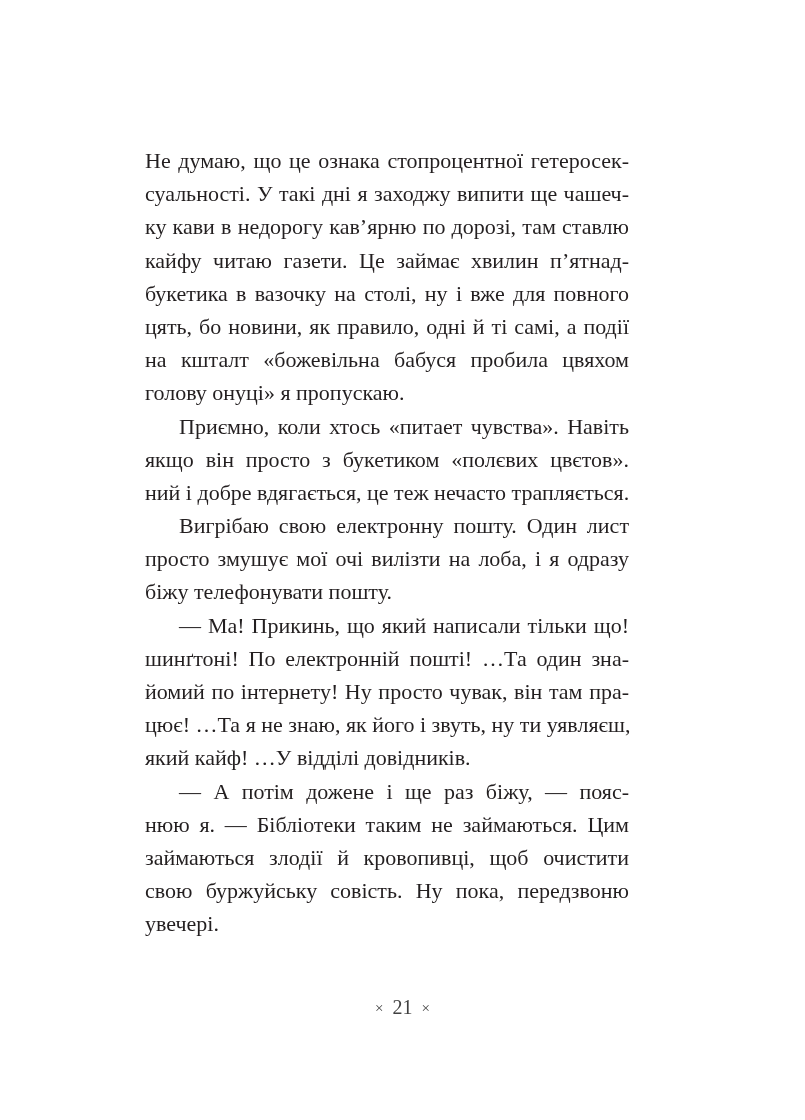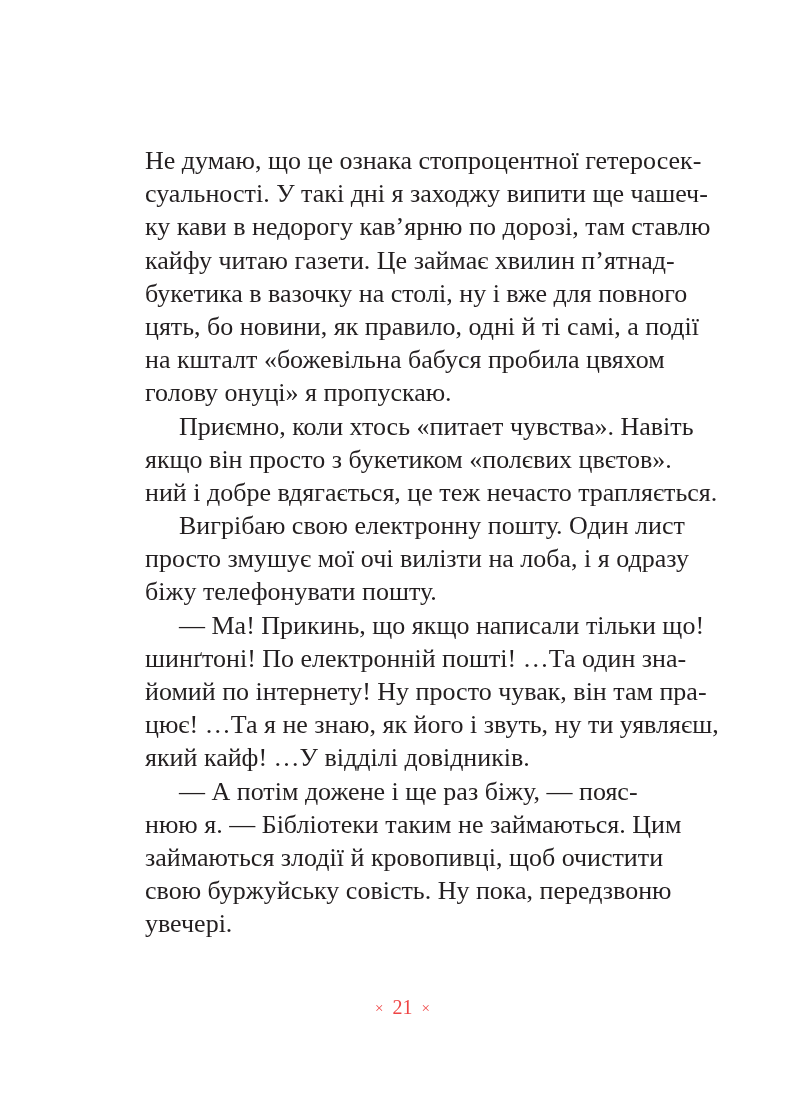--- a/index.html
+++ b/index.html
@@ -9,41 +9,41 @@
     position: relative;
     overflow: hidden;
     font-family: "Liberation Serif", "DejaVu Serif", serif;
     color: #231f20;
   }
   .page-text {
     position: absolute;
     left: 145px;
     top: 144px;
     width: 484px;
-    font-size: 26px;
+    font-size: 22px;
     line-height: 33.2px;
     text-align: justify;
     text-align-last: left;
   }
   .line {
     display: block;
     white-space: nowrap;
     text-align: justify;
     text-align-last: justify;
     height: 33.2px;
   }
   .line.last { text-align-last: left; }
   .line.indent { padding-left: 34px; }
   .page-number {
     position: absolute;
     left: 0; right: 0;
     top: 996px;
     text-align: center;
     font-size: 20px;
-    color: #ef4444;
+    color: #404040;
     word-spacing: 4px;
   }
   .orn { font-size: 15px; position: relative; top: -1px; }
 </style>
 </head>
 <body>
 
 <div class="page-text">
 
   <div>
@@ -63,21 +63,21 @@
     <span class="line">ний і добре вдягається, це теж нечасто трапляється.</span>
   </div>
 
   <div>
     <span class="line indent">Вигрібаю свою електронну пошту. Один лист</span>
     <span class="line">просто змушує мої очі вилізти на лоба, і я одразу</span>
     <span class="line last">біжу телефонувати пошту.</span>
   </div>
 
   <div>
-    <span class="line indent">— Ма! Прикинь, що якщо написали тільки що!</span>
+    <span class="line indent">— Ма! Прикинь, що який написали тільки що!</span>
     <span class="line">шинґтоні! По електронній пошті! …Та один зна-</span>
     <span class="line">йомий по інтернету! Ну просто чувак, він там пра-</span>
     <span class="line">цює! …Та я не знаю, як його і звуть, ну ти уявляєш,</span>
     <span class="line last">який кайф! …У відділі довідників.</span>
   </div>
 
 
   <div>
     <span class="line indent">— А потім дожене і ще раз біжу, — пояс-</span>
     <span class="line">нюю я. — Бібліотеки таким не займаються. Цим</span>

